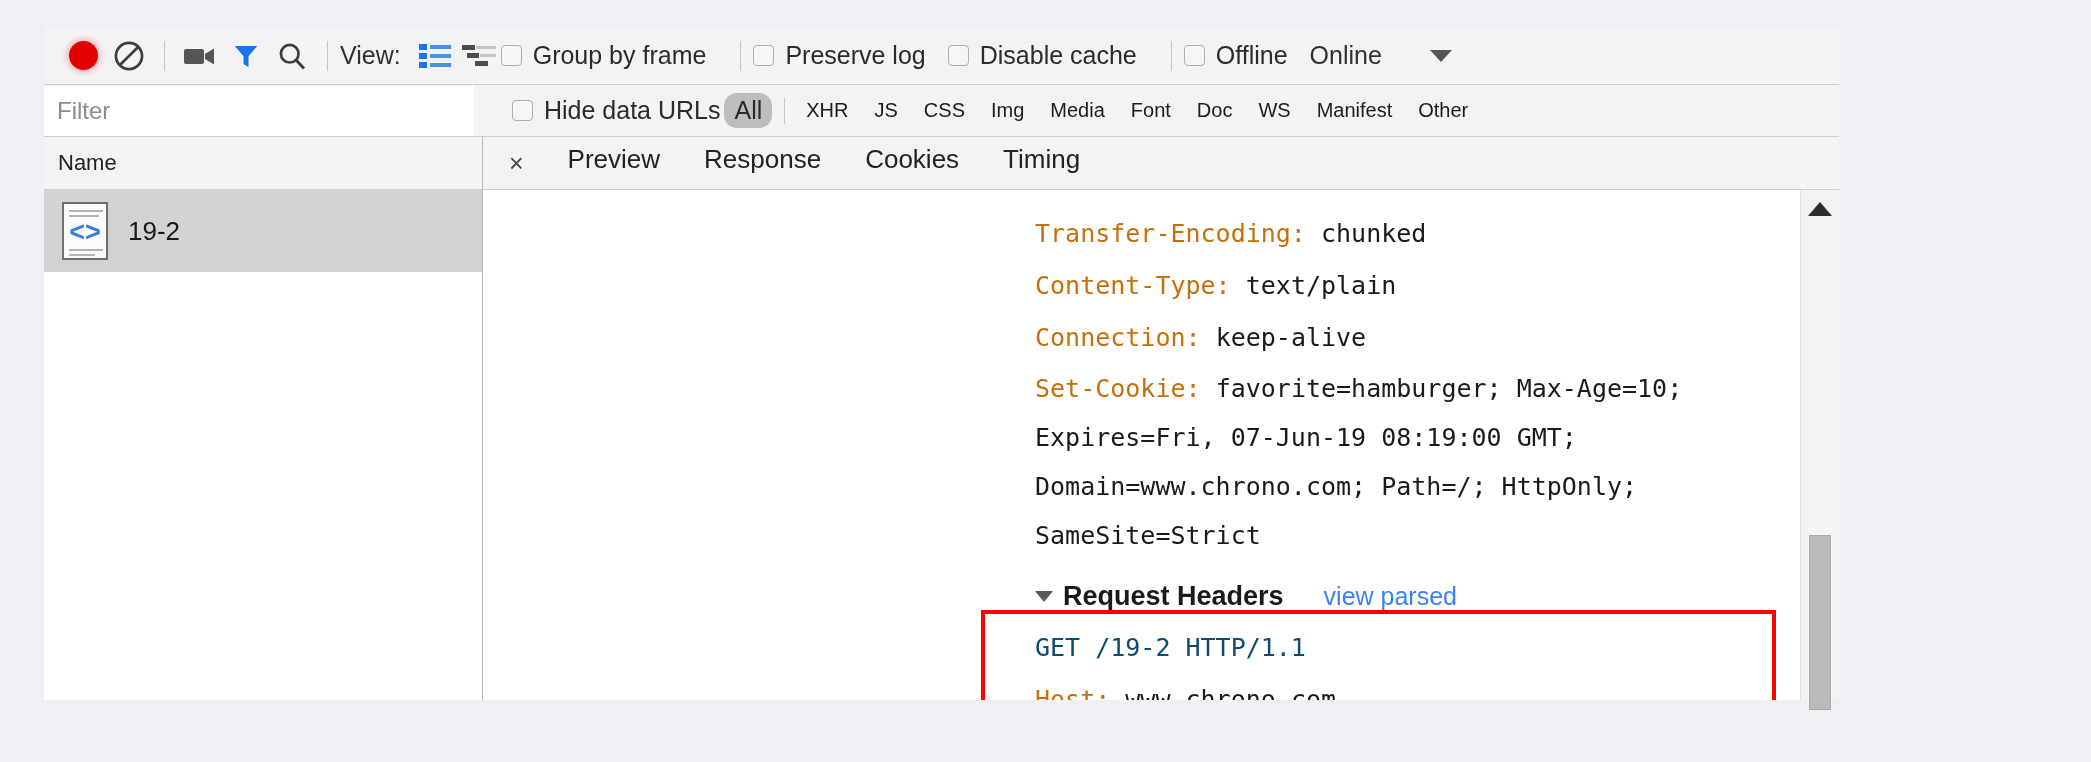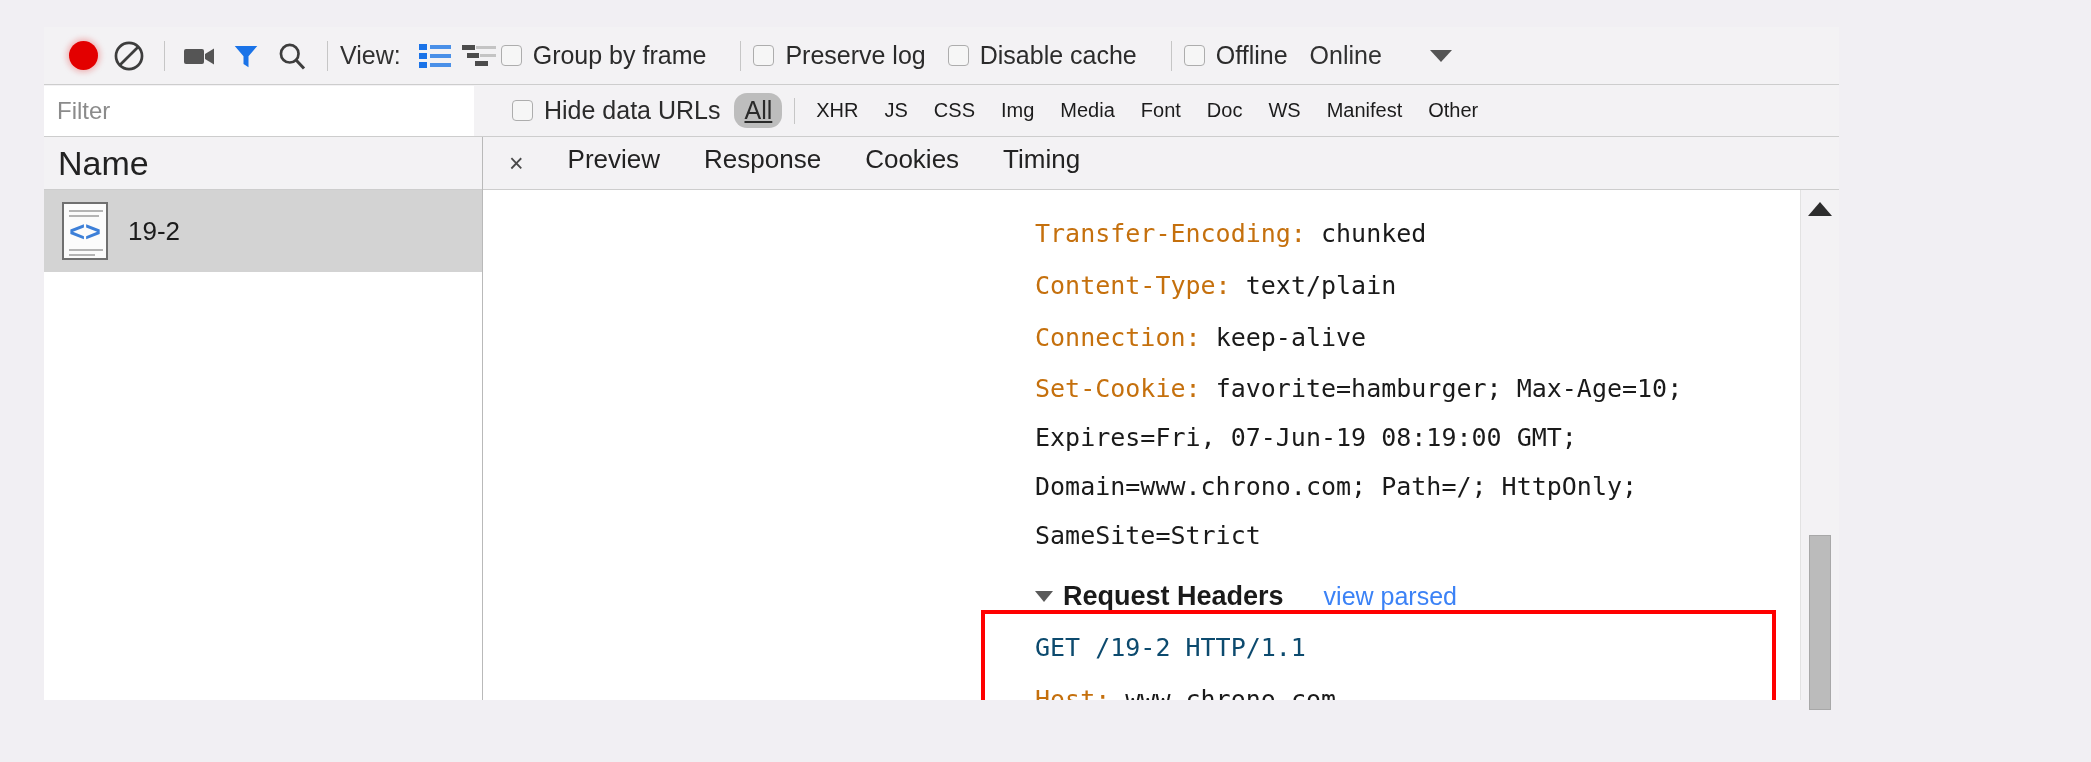--- a/index.html
+++ b/index.html
@@ -101,21 +101,20 @@
   }
   .filter-input::placeholder { color: #8b8b8b; }
   .fb-gap { width: 38px; flex: none; }
   .pill {
     font-size: 25px;
     color: #1c1c1c;
     padding: 3px 10px;
     border-radius: 13px;
     margin: 0 4px;
     white-space: nowrap;
-    text-decoration: underline;
   }
   .pill.active { background: #bdbdbd; color: #2a2a2a; }
   .fb-sep { width:1px; height:26px; background:#c6c6c6; margin:0 8px; flex:none;}
   .ftype { font-size: 20px; color: #1c1c1c; margin: 0 13px; white-space: nowrap; }
 
   
   .split { flex: 1; display: flex; min-height: 0; }
 
   .left-pane {
     width: 438px;
@@ -126,21 +125,21 @@
     flex-direction: column;
   }
   .col-header {
     height: 53px;
     min-height: 53px;
     background: #f3f2f4;
     border-bottom: 1px solid #cdcdcd;
     display: flex;
     align-items: center;
     padding-left: 14px;
-    font-size: 34px;
+    font-size: 22px;
     color: #222;
     box-sizing: border-box;
   }
   .req-row {
     height: 82px;
     background: #d3d3d3;
     display: flex;
     align-items: center;
     padding-left: 18px;
     box-sizing: border-box;
@@ -352,21 +351,21 @@
 
     <span class="tb-label">Online</span>
     <div style="width:36px"></div>
     <div class="tri-down"></div>
   </div>
 
   <div class="filterbar">
     <input class="filter-input" type="text" placeholder="Filter" style="">
     <div class="fb-gap"></div>
     <div class="chk"></div>
-    <span class="chk-label" style="margin-right:10px">Hide data URLs</span>
+    <span class="chk-label" style="margin-right:0">Hide data URLs</span>
 
     <span class="pill active">All</span>
     <div class="fb-sep"></div>
     <span class="ftype">XHR</span>
     <span class="ftype">JS</span>
     <span class="ftype">CSS</span>
     <span class="ftype">Img</span>
     <span class="ftype">Media</span>
     <span class="ftype">Font</span>
     <span class="ftype">Doc</span>

